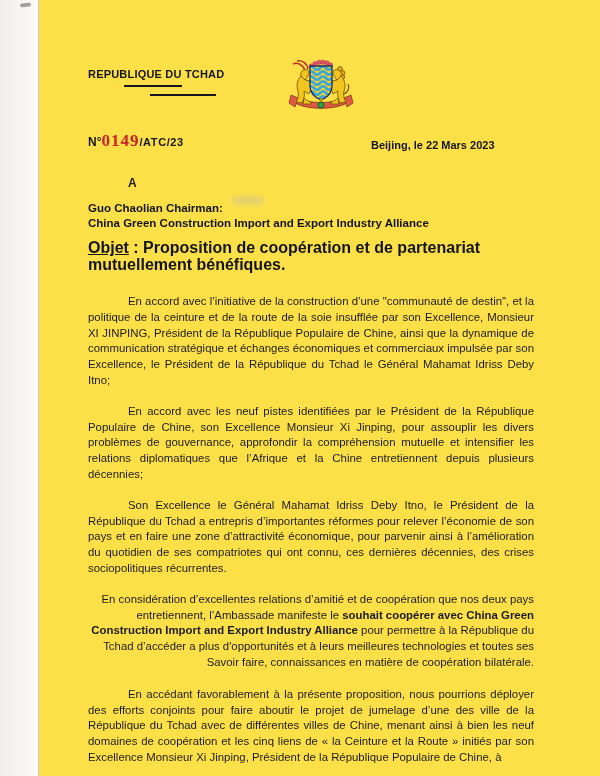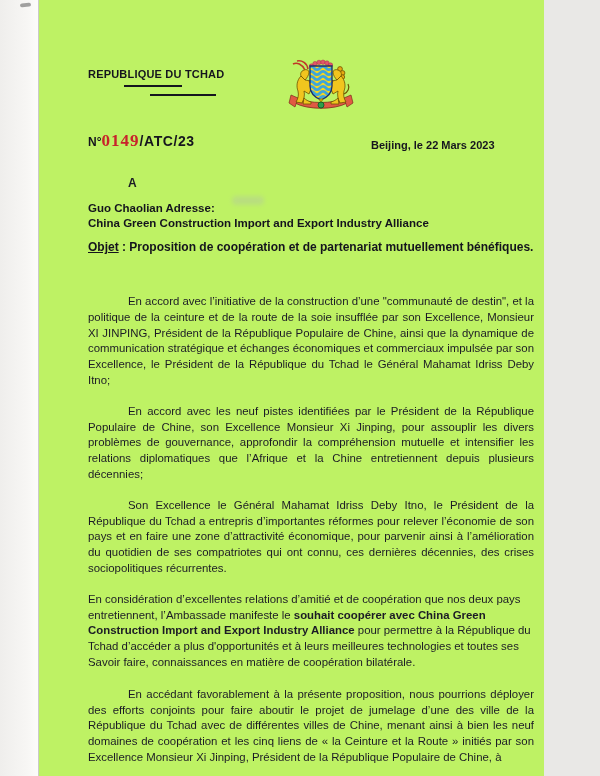--- a/index.html
+++ b/index.html
@@ -2,22 +2,22 @@
 <html><head>
 <meta charset="utf-8">
 <style>
   html,body { margin:0; padding:0; }
   body {
     width:600px; height:776px;
     background:#e9e8e6;
     font-family:"Liberation Sans", sans-serif;
   }
   .sheet {
-    position:relative; width:544px; height:776px;
-    background:#bef264; overflow:hidden;
+    position:relative; width:600px; height:776px;
+    background:#fde047; overflow:hidden;
     color:#1b1b25;
   }
   .left-band {
     position:absolute; left:0; top:0; width:38px; height:776px;
     background:linear-gradient(90deg,#efeeec 0%, #f7f6f4 70%, #fcfcfa 100%);
     border-right:1px solid rgba(110,110,110,0.28);
   }
   .speck {
     position:absolute; left:20px; top:3px; width:11px; height:4px;
     background:#5a5a5a; opacity:.55; transform:rotate(-6deg); border-radius:2px;
@@ -38,42 +38,42 @@
   .rule-b { width:66px; margin-left:62px; }
   .rule-c { width:42px; margin-left:52px; }
   .emblem { position:absolute; left:285px; top:58px; width:72px; height:58px; }
   
   .refline { position:absolute; left:88px; top:131px; white-space:nowrap; }
   .ref-prefix { font-size:12px; font-weight:bold; color:#15151e; }
   .ref-number {
     font-family:"Liberation Serif", serif; font-size:17px; font-weight:bold;
     color:#c8232b; letter-spacing:1px;
   }
-  .ref-suffix { font-size:14px; font-weight:bold; color:#15151e; letter-spacing:.6px; }
+  .ref-suffix { font-size:11px; font-weight:bold; color:#15151e; letter-spacing:.6px; }
   .dateline {
     position:absolute; left:371px; top:139px;
     font-size:11px; font-weight:bold; color:#15151e; white-space:nowrap;
   }
   
   .to-marker { position:absolute; left:128px; top:176px; font-size:12px; font-weight:bold; }
   .recipient { position:absolute; left:88px; top:201px; width:460px; }
   .recipient div { font-size:11.5px; font-weight:bold; line-height:15px; color:#14141d; }
   
   .subject {
     position:absolute; left:88px; top:239px; width:450px;
-    font-size:12px; font-weight:bold; line-height:17px; color:#14141d;
+    font-size:16px; font-weight:bold; line-height:17px; color:#14141d;
   }
   .subject-label { text-decoration:underline; }
   
   .body { position:absolute; left:88px; top:294px; width:446px; }
   .body p {
     margin:0 0 15px 0; font-size:11.4px; line-height:15.8px; color:#1b1b25;
   }
   .body p.just { text-align:justify; text-indent:40px; }
-  .body p.plain { text-align:left; text-indent:0; margin-bottom:16px; }
+  .body p.plain { text-align:right; text-indent:0; margin-bottom:16px; }
   .body strong { font-weight:bold; }
   
   .footer {
     position:absolute; left:0; top:752px; width:600px; height:24px;
     background:#fcfcfa;
   }
   .footer-rule { margin:2px 58px 0 84px; height:3px; background:#0d0d12; }
   .footer-address {
     margin-top:2px; text-align:center;
     font-family:"Liberation Serif", serif;
@@ -151,21 +151,21 @@
       <circle cx="36" cy="47" r="3" fill="#2da04a" stroke="#0e5e26" stroke-width="0.9"></circle>
     </svg>
   </div>
 
 
   <div class="refline"><span class="ref-prefix">N°</span><span class="ref-number">0149</span><span class="ref-suffix">/ATC/23</span></div>
   <div class="dateline">Beijing, le 22 Mars 2023</div>
 
   <div class="to-marker">A</div>
   <div class="recipient">
-    <div>Guo Chaolian Adresse:</div>
+    <div>Guo Chaolian Chairman:</div>
     <div>China Green Construction Import and Export Industry Alliance</div>
   </div>
 
   <div class="subject"><span class="subject-label">Objet</span><span> : </span><span>Proposition de coopération et de partenariat mutuellement bénéfiques.</span></div>
 
   <main class="body">
     <p class="just"><span>En accord avec l’initiative de la construction d’une "communauté de destin", et la politique de la ceinture et de la route de la soie insufflée par son Excellence, Monsieur XI JINPING, Président de la République Populaire de Chine, ainsi que la dynamique de communication stratégique et échanges économiques et commerciaux impulsée par son Excellence, le Président de la République du Tchad le Général Mahamat Idriss Deby Itno;</span></p>
     <p class="just"><span>En accord avec les neuf pistes identifiées par le Président de la République Populaire de Chine, son Excellence Monsieur Xi Jinping, pour assouplir les divers problèmes de gouvernance, approfondir la compréhension mutuelle et intensifier les relations diplomatiques que l’Afrique et la Chine entretiennent depuis plusieurs décennies;</span></p>
     <p class="just"><span>Son Excellence le Général Mahamat Idriss Deby Itno, le Président de la République du Tchad a entrepris d’importantes réformes pour relever l’économie de son pays et en faire une zone d’attractivité économique, pour parvenir ainsi à l’amélioration du quotidien de ses compatriotes qui ont connu, ces dernières décennies, des crises sociopolitiques récurrentes.</span></p>
     <p class="plain"><span>En considération d’excellentes relations d’amitié et de coopération que nos deux pays entretiennent, l’Ambassade manifeste le </span><strong>souhait coopérer avec China Green Construction Import and Export Industry Alliance</strong><span> pour permettre à la République du Tchad d’accéder a plus d'opportunités et à leurs meilleures technologies et toutes ses Savoir faire, connaissances en matière de coopération bilatérale.</span></p>

